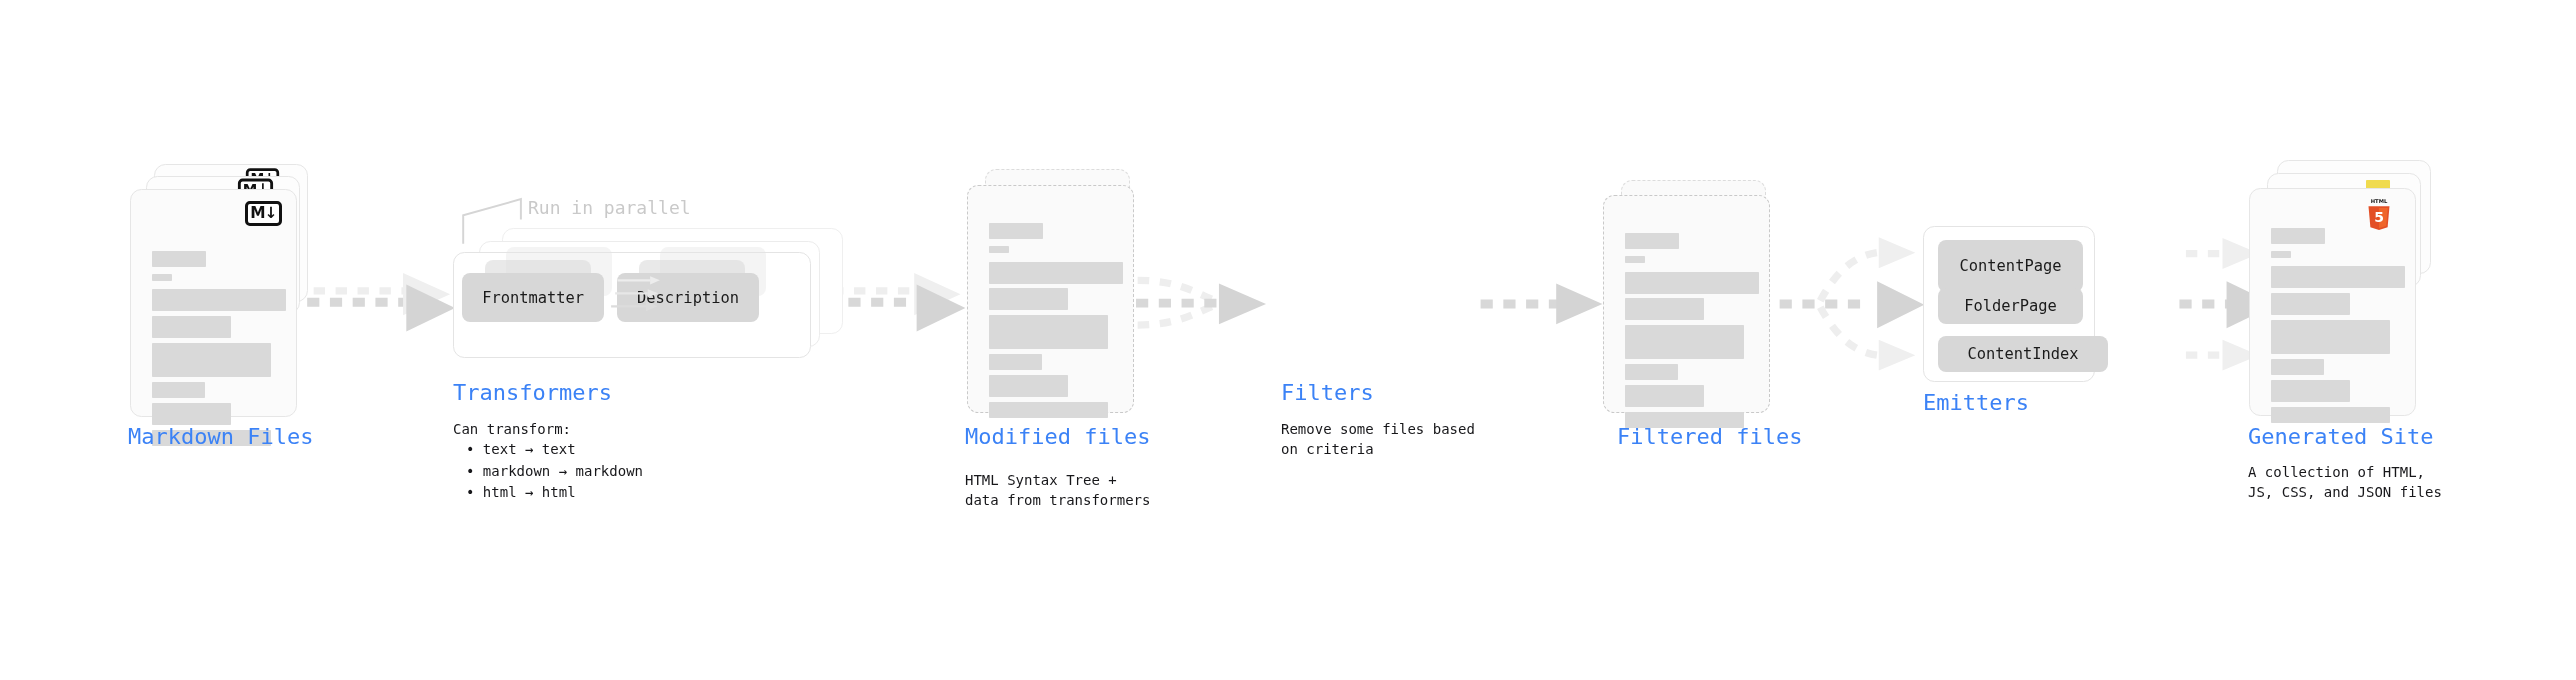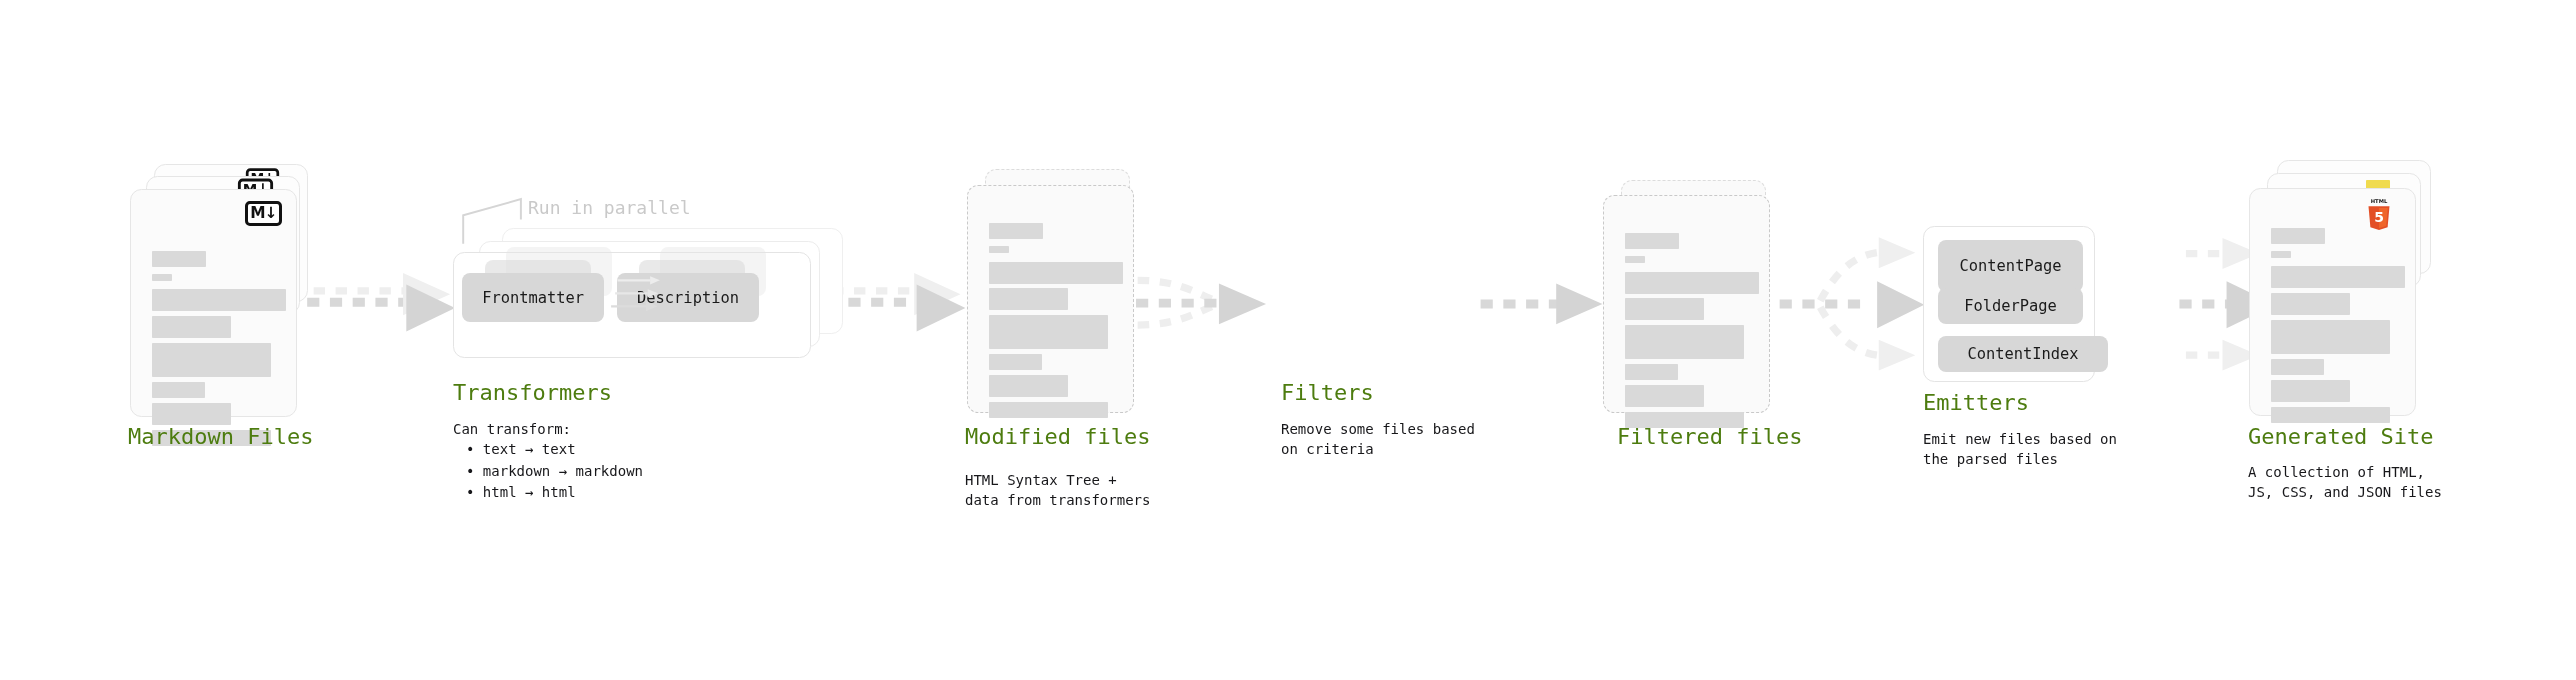--- a/index.html
+++ b/index.html
@@ -62,21 +62,21 @@
     display: flex; align-items: center; justify-content: center;
     font-size: 15.4px; color: #1a1a1a; white-space: nowrap;
     font-family: "DejaVu Sans Mono", "Liberation Mono", monospace;
   }
   .chip.ghost1 { background: #dededeaa; }
   .chip.ghost2 { background: #e4e4e466; }
 
   
   .title {
     position: absolute;
-    font-size: 22px; color: #4d7c0f; white-space: nowrap;
+    font-size: 22px; color: #3b82f6; white-space: nowrap;
     font-family: "DejaVu Sans Mono", "Liberation Mono", monospace;
   }
   .caption {
     position: absolute;
     font-size: 14px; line-height: 1.45; color: #17171a;
     white-space: pre-line;
     font-family: "DejaVu Sans Mono", "Liberation Mono", monospace;
   }
   .note {
     position: absolute; font-size: 18px; color: #c9c9c9; white-space: nowrap;
@@ -245,22 +245,20 @@
     </div>
   </div>
   <div class="title" style="left:1601px; top:424px;margin-left:16px;">Filtered files</div>
 
   <div class="group-box" style="left:1923px; top:226px; width:172px; height:156px;">
     <div class="chip" style="left:14px; top:13px; width:145px; height:52px;">ContentPage</div>
     <div class="chip" style="left:14px; top:61px; width:145px; height:36px;">FolderPage</div>
     <div class="chip" style="left:14px; top:109px; width:170px; height:36px;">ContentIndex</div>
   </div>
   <div class="title" style="left:1923px; top:390px;">Emitters</div>
-  <div class="caption" style="left:1923px; top:429px;">Emit new files based on
-the parsed files</div>
 
   <div>
     <div class="doc-card ghost" style="left:2277px; top:160px; width:154px; height:114px;"></div>
     <div class="css-badge" style="left:2366px; top:175px;">CSS</div>
 
     <div class="doc-card ghost" style="left:2267px; top:173px; width:154px; height:114px;"></div>
     <div class="js-badge" style="left:2366px; top:180px;"></div>
 
     <div class="doc-card" style="left:2249px; top:188px; width:167px; height:228px;">
       <svg class="html5-badge" style="left:115px; top:8.1px;" viewBox="0 0 40 48">

